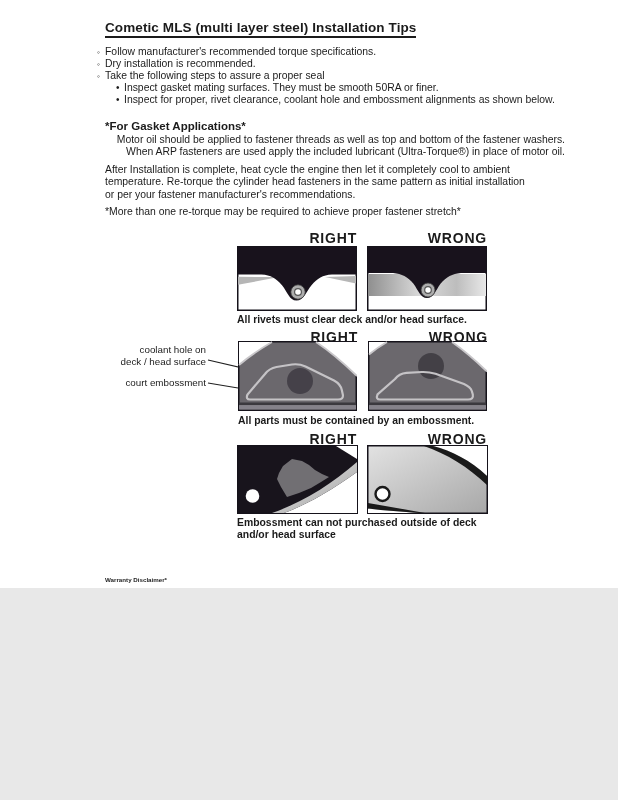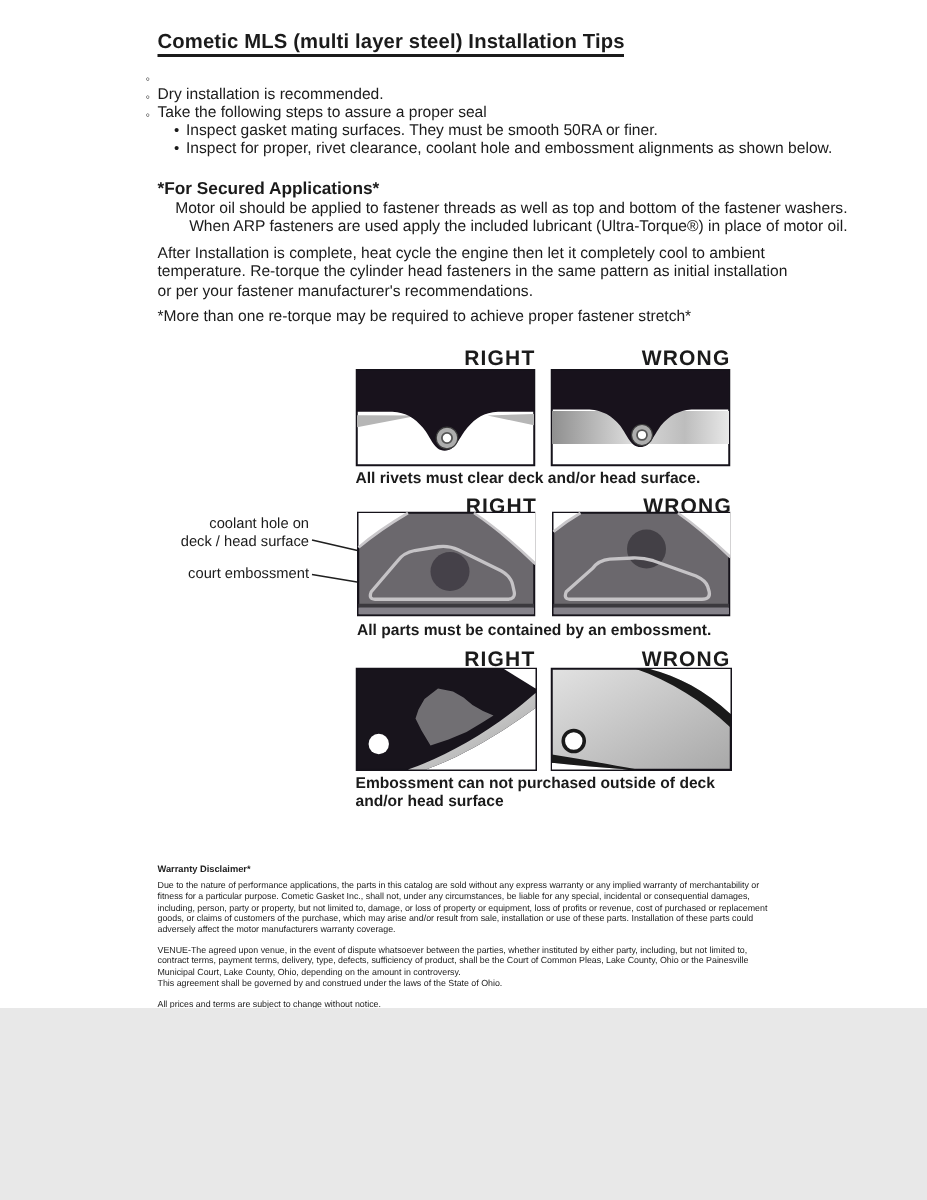--- a/index.html
+++ b/index.html
@@ -1,17 +1,17 @@
 <!DOCTYPE html>
 <html><head>
 <meta charset="utf-8">
 <style>
   html,body{margin:0;padding:0;background:#e8e8e8;}
   .page{
-    position:relative;width:618px;height:672px;background:#ffffff;
+    position:relative;width:618px;height:588px;background:#ffffff;
     font-family:"Liberation Sans", sans-serif;color:#1b1b1b;overflow:hidden;
   }
   .abs{position:absolute;}
   .pre{white-space:pre-line;}
   .title{
     left:105px;top:20px;font-size:13.5px;font-weight:bold;
     border-bottom:2px solid #1b1b1b;padding-bottom:1px;letter-spacing:0.1px;
   }
   .bullets{left:97px;top:46px;width:460px;font-size:10.4px;line-height:12px;}
   .b{display:flex;align-items:flex-start;}
@@ -33,40 +33,41 @@
 </head>
 <body>
 
 <div class="page">
 
   <div class="abs title">Cometic MLS (multi layer steel) Installation Tips</div>
 
   <div class="abs bullets">
     <div class="b">
       <span class="marker">◦</span>
+      <span>Follow manufacturer's recommended torque specifications.</span>
     </div>
     <div class="b">
       <span class="marker">◦</span>
       <span>Dry installation is recommended.</span>
     </div>
     <div class="b">
       <span class="marker">◦</span>
       <span>Take the following steps to assure a proper seal</span>
     </div>
     <div class="b sub">
       <span class="marker">•</span>
       <span>Inspect gasket mating surfaces.  They must be smooth 50RA or finer.</span>
     </div>
     <div class="b sub">
       <span class="marker">•</span>
       <span>Inspect for proper, rivet clearance, coolant hole and embossment alignments as shown below.</span>
     </div>
   </div>
 
-  <div class="abs diesel-heading">*For Secured Applications*</div>
+  <div class="abs diesel-heading">*For Gasket Applications*</div>
   <div class="abs body-par p1 pre">Motor oil should be applied to fastener threads as well as top and bottom of the fastener washers.
 When ARP fasteners are used apply the included lubricant (Ultra-Torque®) in place of motor oil.</div>
   <div class="abs body-par p2 pre">After Installation is complete, heat cycle the engine then let it completely cool to ambient
 temperature. Re-torque the cylinder head fasteners in the same pattern as initial installation
 or per your fastener manufacturer's recommendations.</div>
   <div class="abs body-par note">*More than one re-torque may be required to achieve proper fastener stretch*</div>
 
   <div class="abs fig-label" style="left:237px;top:230px;">RIGHT</div>
   <div class="abs fig-label" style="left:367px;top:230px;">WRONG</div>
 

